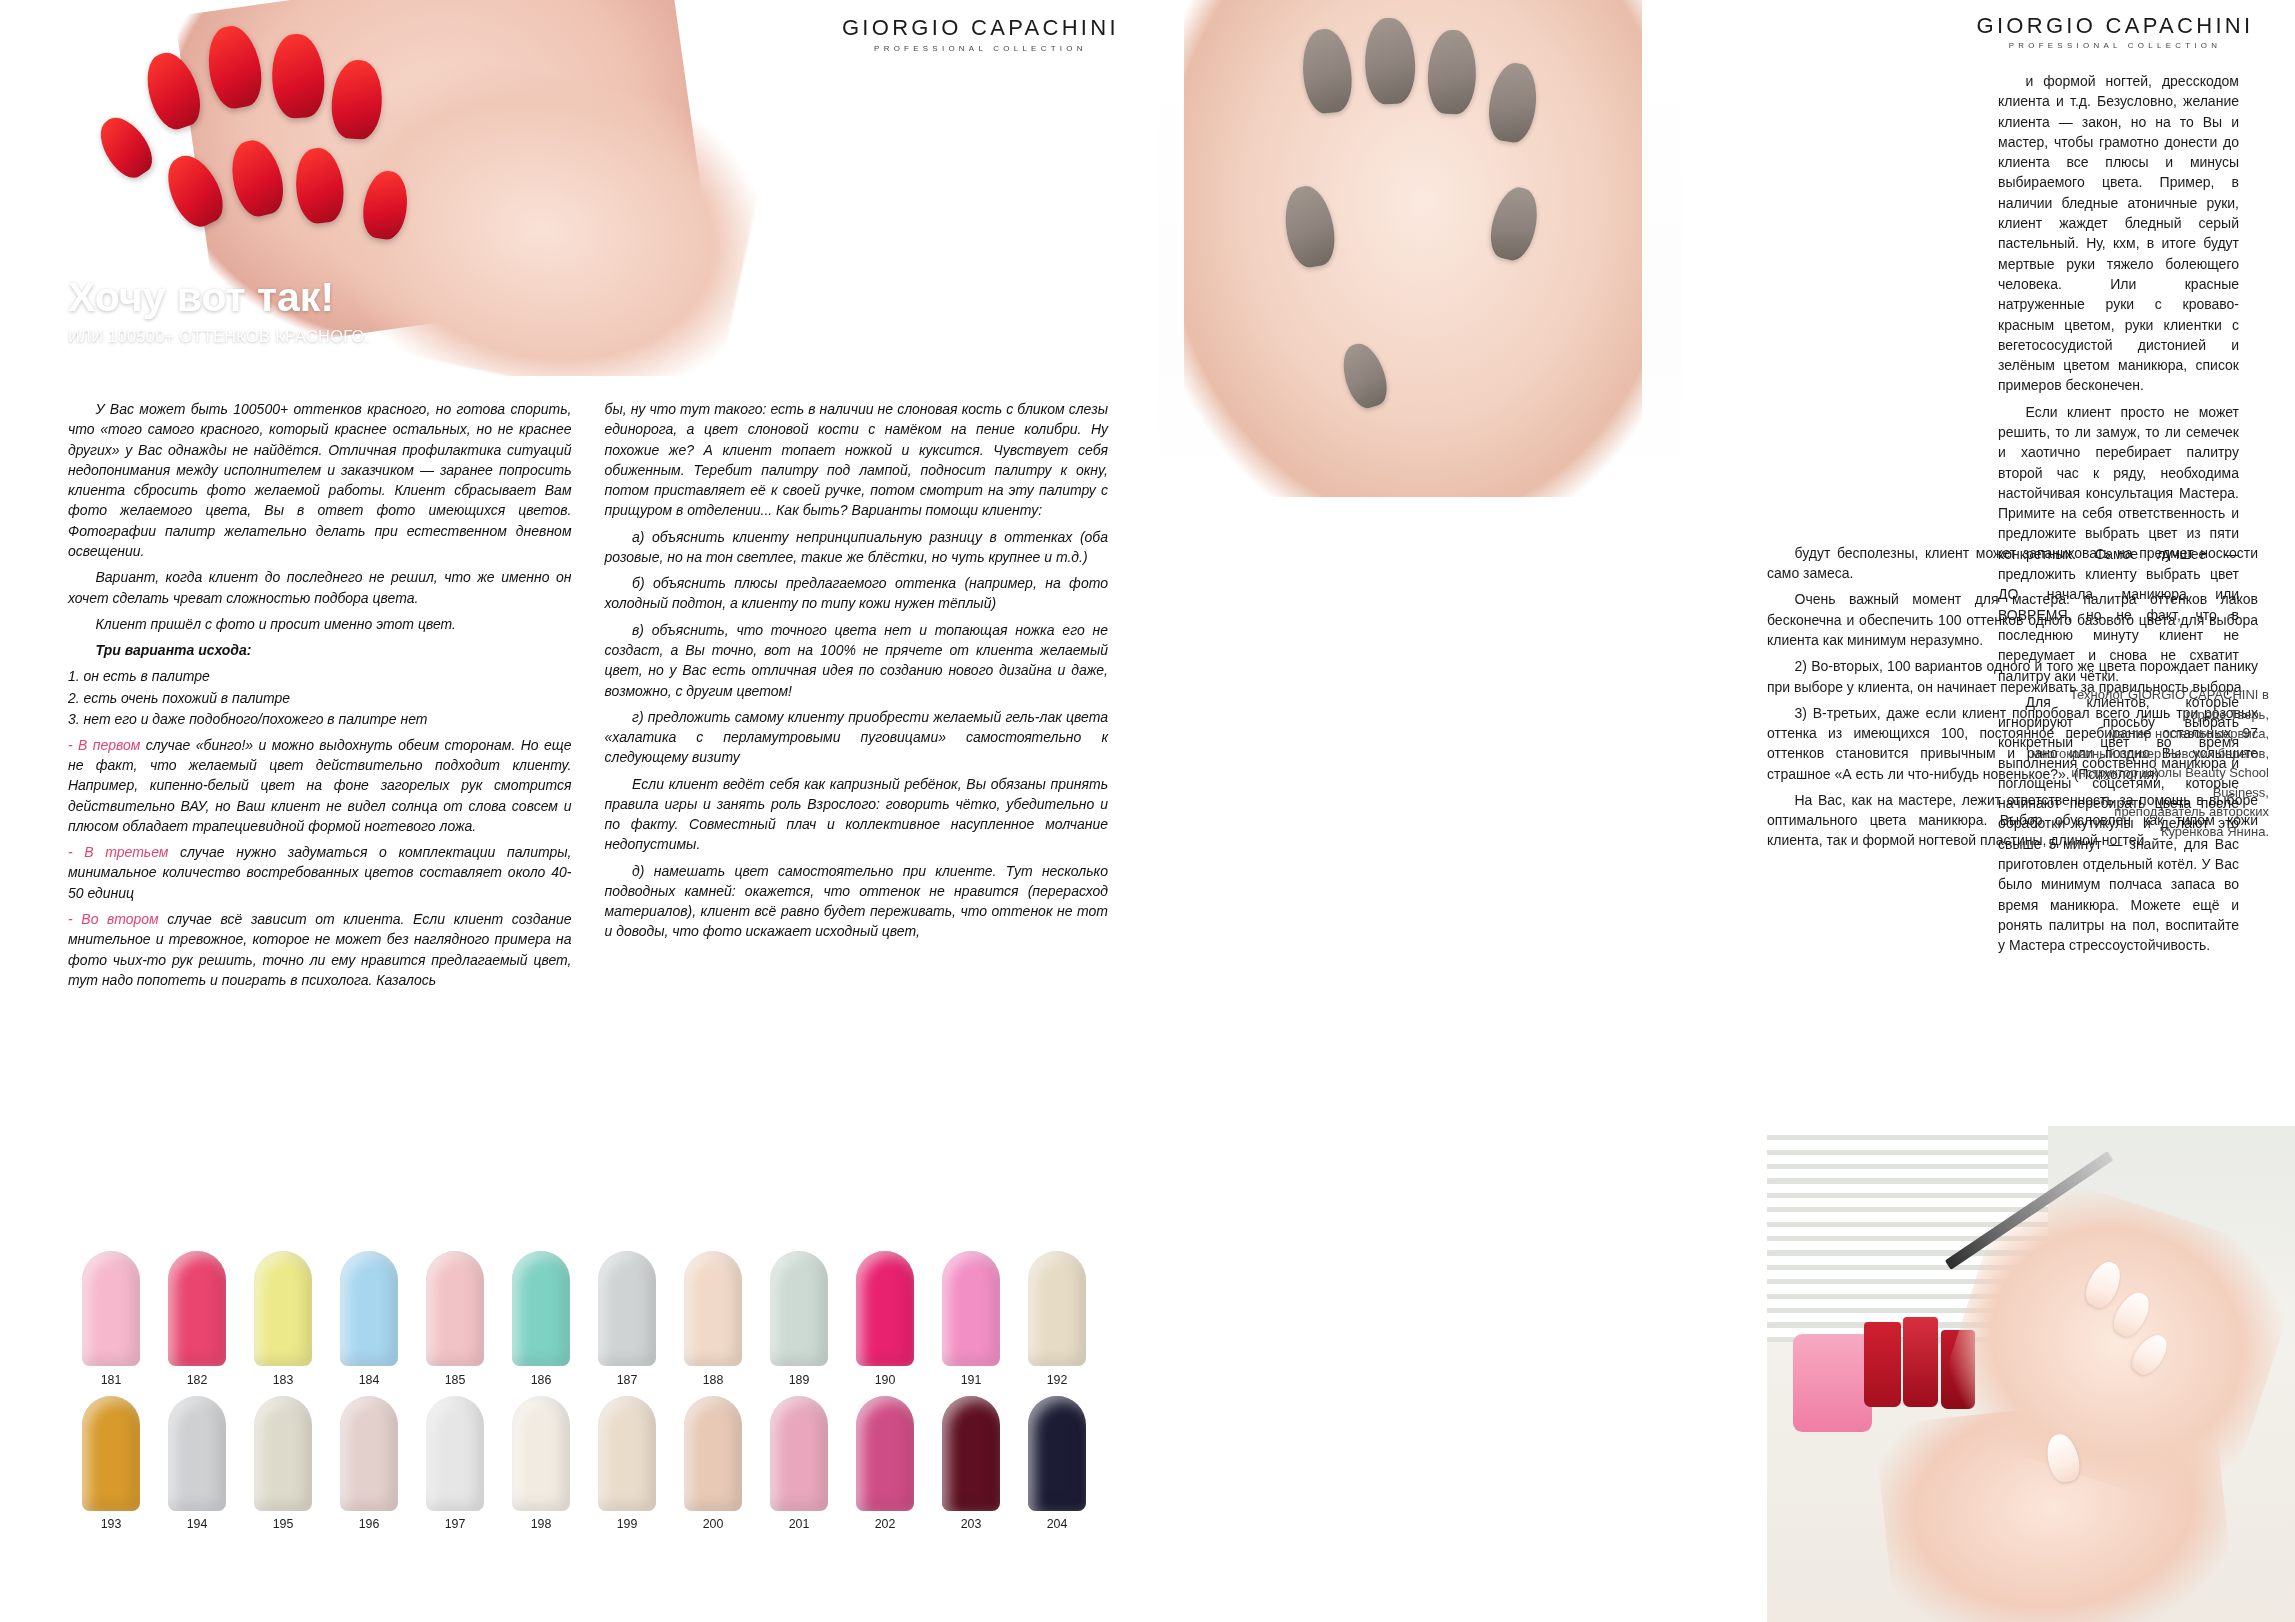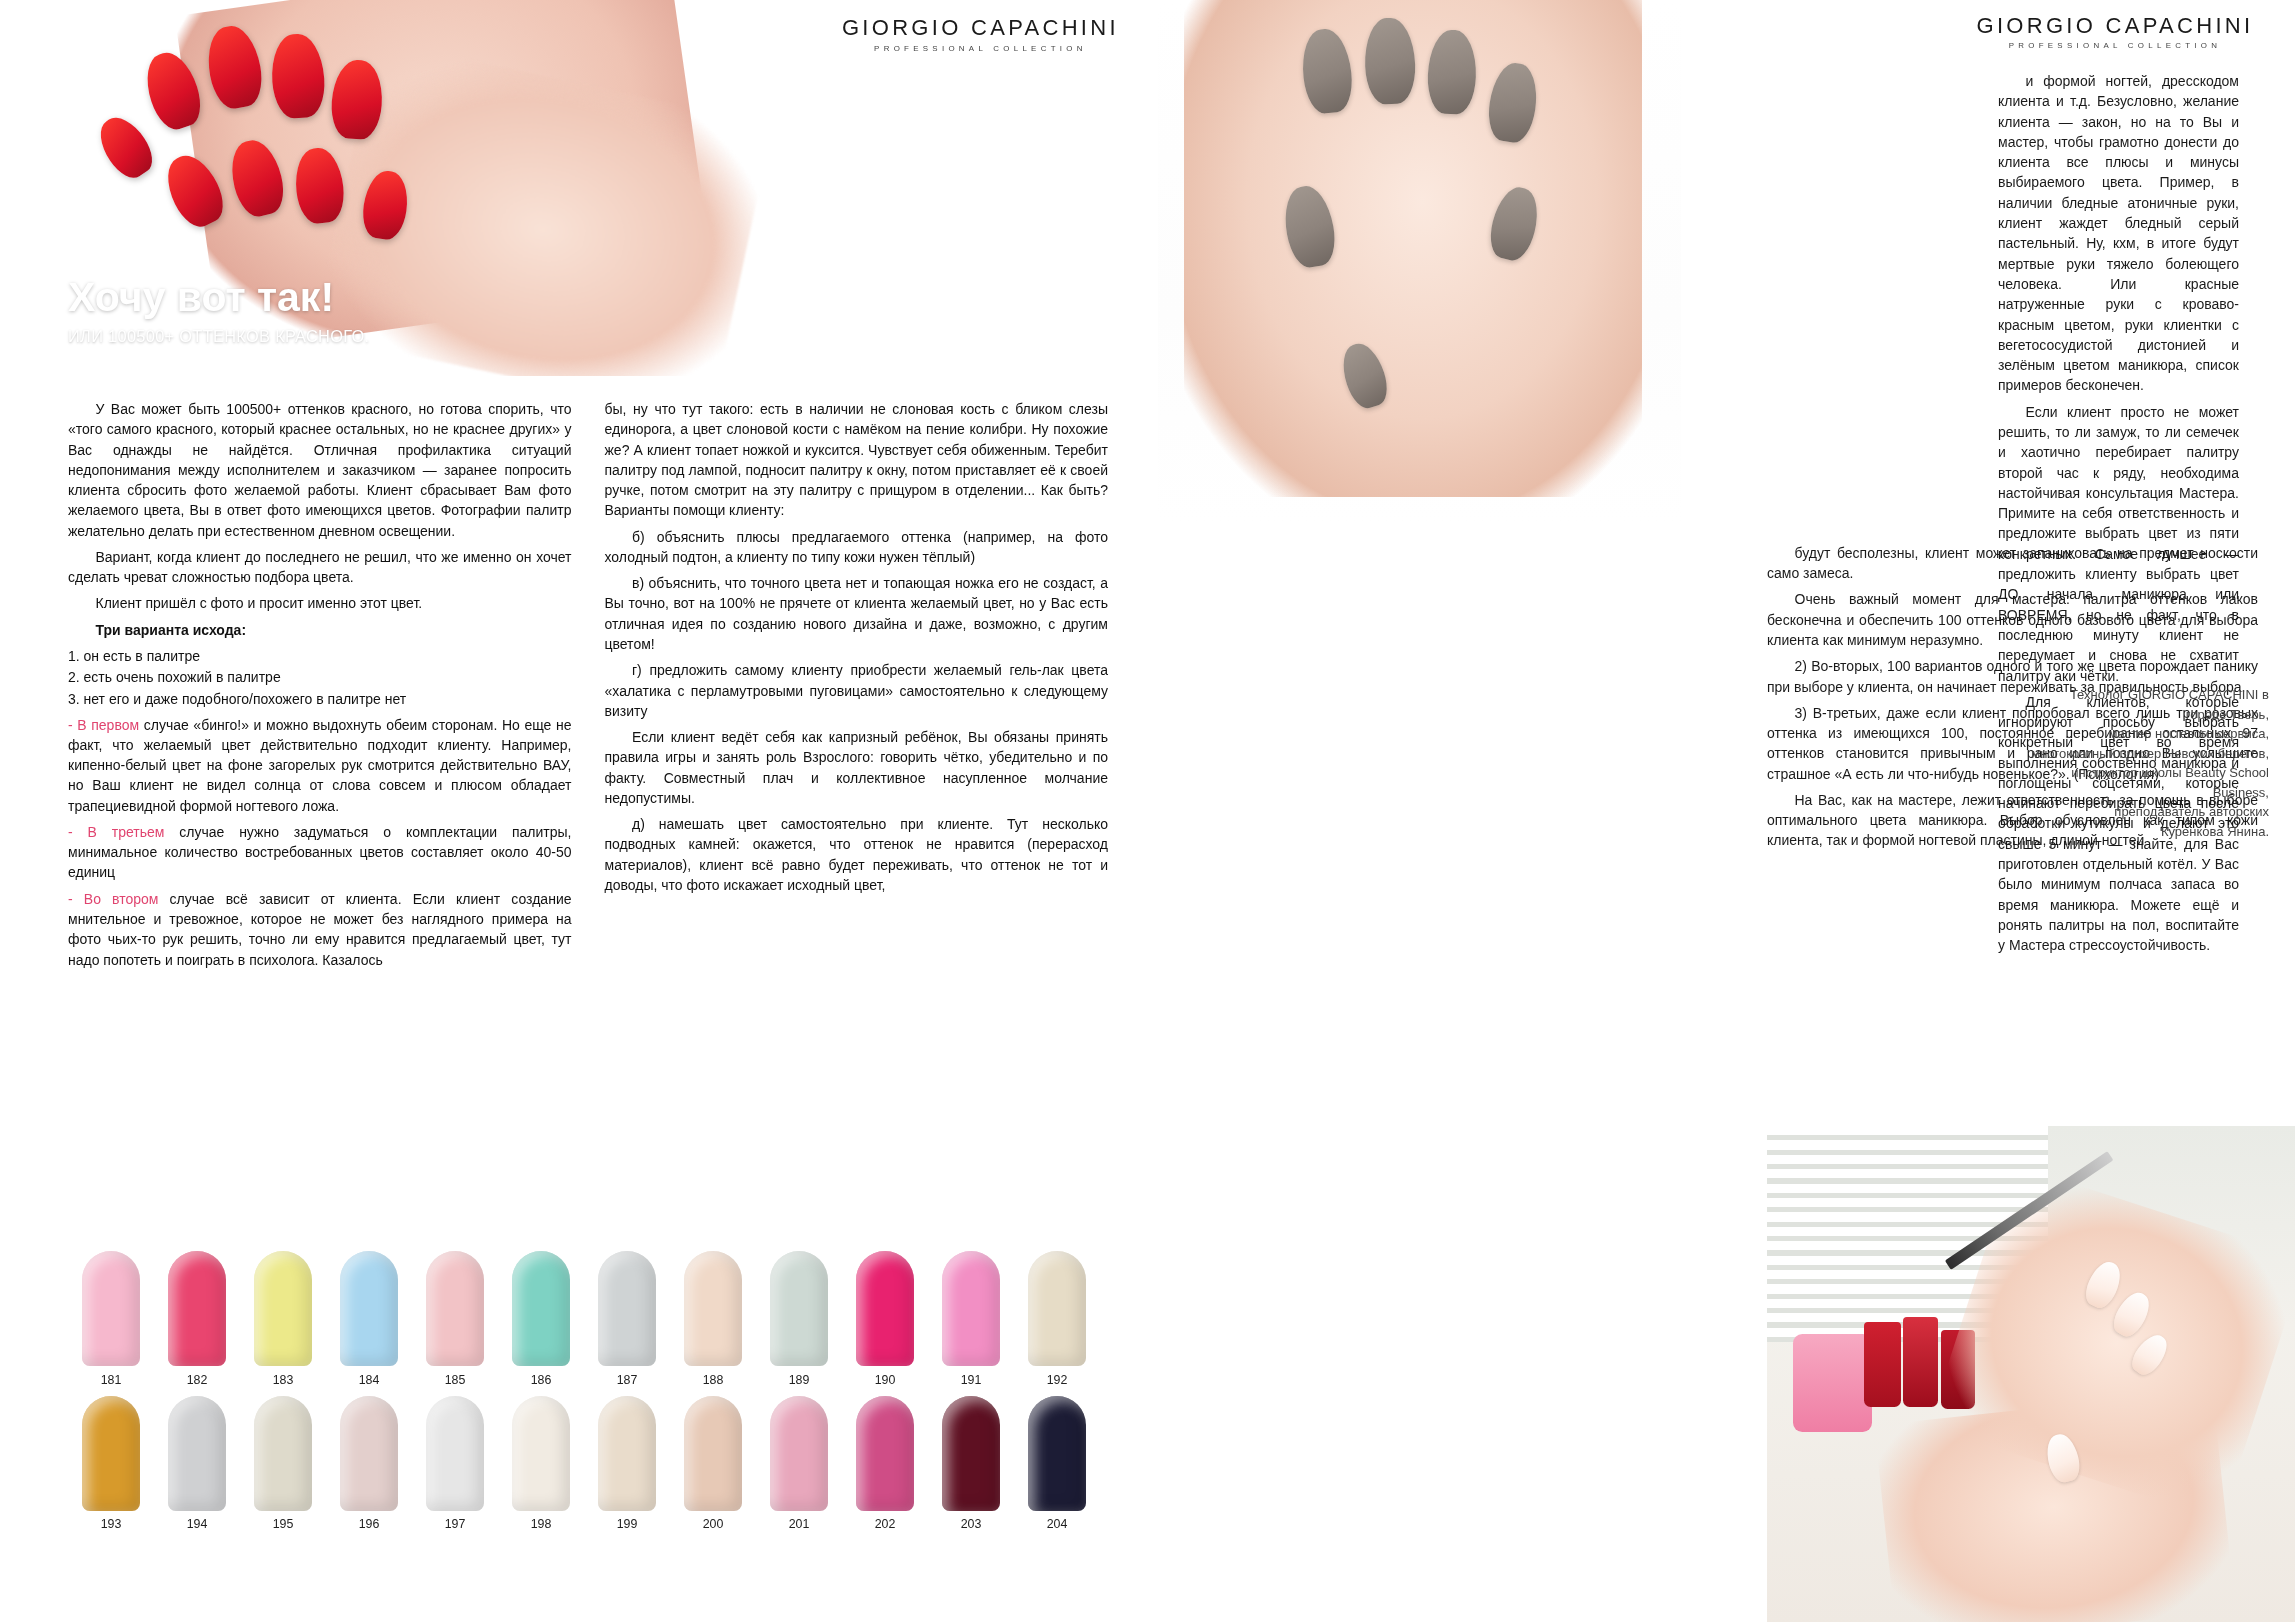--- a/index.html
+++ b/index.html
@@ -62,21 +62,21 @@
     background:#ffffff; display:flex; flex-direction:column; align-items:center; justify-content:center;
   }
   .logo-badge .lg-main { font-size:22px; letter-spacing:3.3px; color:#1a1a1a; font-weight:400; }
   .logo-badge .lg-sub  { font-size:7.9px; letter-spacing:4.3px; color:#444; margin-top:2.6px; }
 
   .hero-title-wrap { position:absolute; left:68px; bottom:30px; }
   .hero-title { font-size:41px; font-weight:bold; color:#ffffff; letter-spacing:0px; line-height:1; text-shadow:0 1.3px 3.9px rgba(0,0,0,.25); }
   .hero-sub { font-size:16.4px; color:#ffffff; letter-spacing:0.3px; margin-top:9.2px; text-shadow:0 0.7px 2.6px rgba(0,0,0,.25); }
 
   
-  .lcols { position:absolute; left:68px; top:399px; width:1040px; height:824px; display:flex; gap:33px; }
+  .lcols { position:absolute; left:68px; top:399px; width:1040px; height:824px; display:flex; gap:33px;font-style:italic; }
   .lcol { width:504px; font-size:14px; line-height:1.45; text-align:justify; color:#111; }
   .lcol p { margin:0 0 5.9px 0; text-indent:27.5px; }
   .lcol p.noind { text-indent:0; }
   .lcol p.b { font-weight:bold; text-indent:27.5px; }
   .lcol ol, .lcol .numlist { margin:0 0 5.2px 0; padding:0; }
   .numlist div { text-indent:0; margin-bottom:1.3px; }
   .hl { color:#e0446f; }
 
   
   .swatches { position:absolute; left:68px; top:1251px; width:1040px; }
@@ -215,20 +215,21 @@
           <div>2. есть очень похожий в палитре</div>
           <div>3. нет его и даже подобного/похожего в палитре нет</div>
         </div>
         <p class="noind"><span class="hl">- В первом</span><span> случае «бинго!» и можно выдохнуть обеим сторонам. Но еще не факт, что желаемый цвет действительно подходит клиенту. Например, кипенно-белый цвет на фоне загорелых рук смотрится действительно ВАУ, но Ваш клиент не видел солнца от слова совсем и плюсом обладает трапециевидной формой ногтевого ложа.</span></p>
         <p class="noind"><span class="hl">- В третьем</span><span> случае нужно задуматься о комплектации палитры, минимальное количество востребованных цветов составляет около 40-50 единиц</span></p>
         <p class="noind"><span class="hl">- Во втором</span><span> случае всё зависит от клиента. Если клиент создание мнительное и тревожное, которое не может без наглядного примера на фото чьих-то рук решить, точно ли ему нравится предлагаемый цвет, тут надо попотеть и поиграть в психолога. Казалось</span></p>
       </div>
 
       <div class="lcol">
         <p class="noind">бы, ну что тут такого: есть в наличии не слоновая кость с бликом слезы единорога, а цвет слоновой кости с намёком на пение колибри. Ну похожие же? А клиент топает ножкой и куксится. Чувствует себя обиженным. Теребит палитру под лампой, подносит палитру к окну, потом приставляет её к своей ручке, потом смотрит на эту палитру с прищуром в отделении... Как быть? Варианты помощи клиенту:</p>
+        <p>а) объяснить клиенту непринципиальную разницу в оттенках (оба розовые, но на тон светлее, такие же блёстки, но чуть крупнее и т.д.)</p>
         <p>б) объяснить плюсы предлагаемого оттенка (например, на фото холодный подтон, а клиенту по типу кожи нужен тёплый)</p>
         <p>в) объяснить, что точного цвета нет и топающая ножка его не создаст, а Вы точно, вот на 100% не прячете от клиента желаемый цвет, но у Вас есть отличная идея по созданию нового дизайна и даже, возможно, с другим цветом!</p>
         <p>г) предложить самому клиенту приобрести желаемый гель-лак цвета «халатика с перламутровыми пуговицами» самостоятельно к следующему визиту</p>
         <p>Если клиент ведёт себя как капризный ребёнок, Вы обязаны принять правила игры и занять роль Взрослого: говорить чётко, убедительно и по факту. Совместный плач и коллективное насупленное молчание недопустимы.</p>
         <p>д) намешать цвет самостоятельно при клиенте. Тут несколько подводных камней: окажется, что оттенок не нравится (перерасход материалов), клиент всё равно будет переживать, что оттенок не тот и доводы, что фото искажает исходный цвет,</p>
       </div>
 
     </div>
 
     <div class="swatches">

